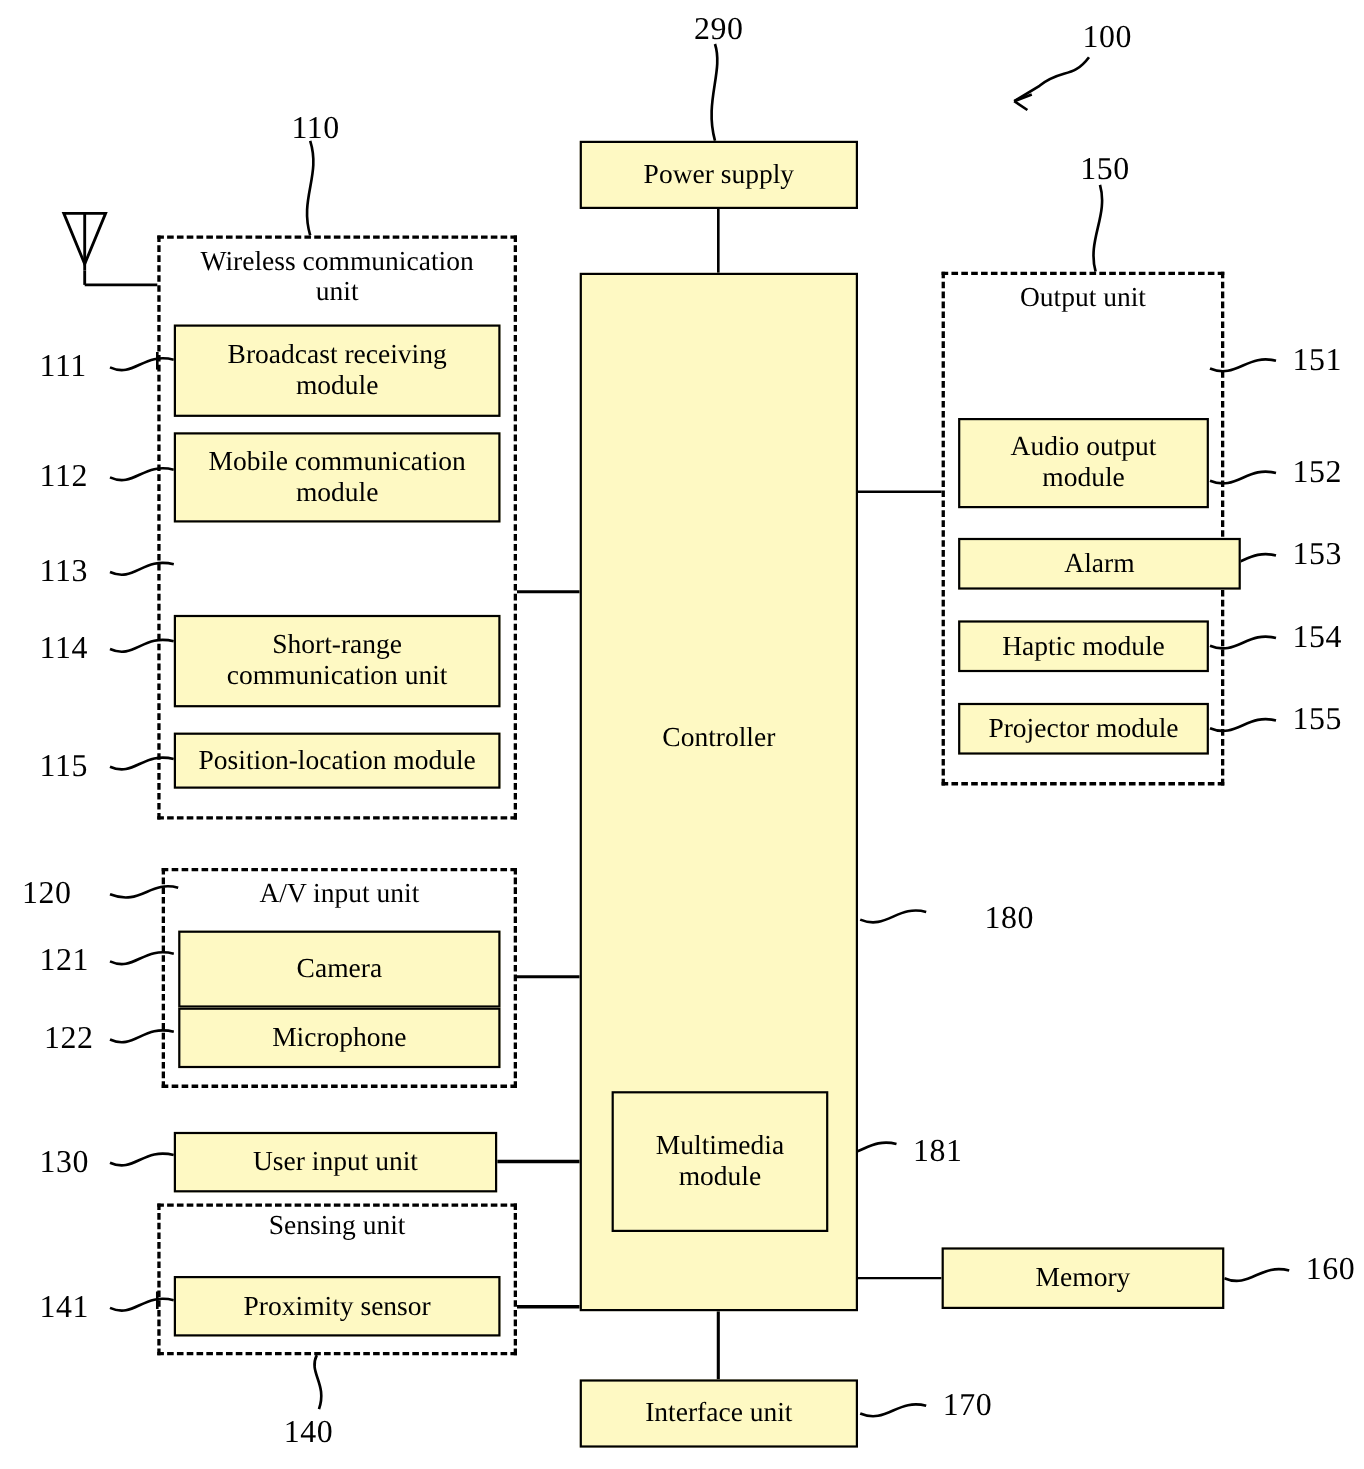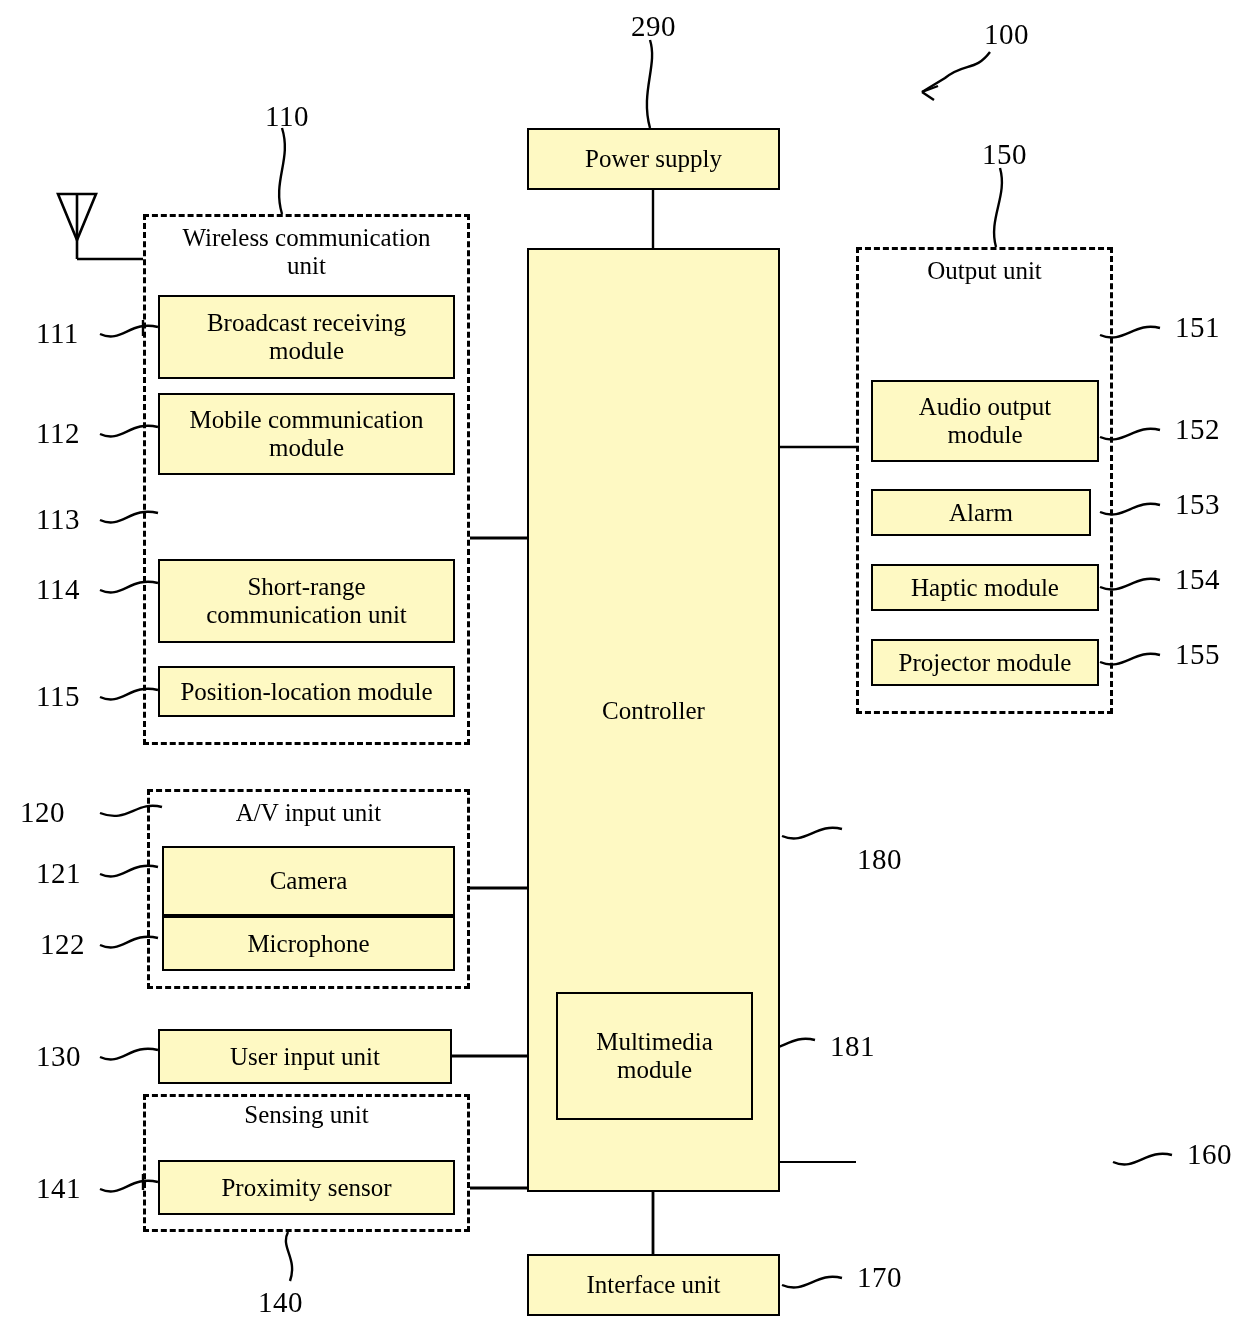--- a/index.html
+++ b/index.html
@@ -150,41 +150,44 @@
   <div class="refnum" style="left:36px; top:1040px;">130</div>
   <div class="refnum" style="left:36px; top:1172px;">141</div>
   <div class="refnum" style="left:258px; top:1286px;">140</div>
 
   <div class="refnum" style="left:1175px; top:311px;">151</div>
   <div class="refnum" style="left:1175px; top:413px;">152</div>
   <div class="refnum" style="left:1175px; top:488px;">153</div>
   <div class="refnum" style="left:1175px; top:563px;">154</div>
   <div class="refnum" style="left:1175px; top:638px;">155</div>
 
-  <div class="refnum" style="left:857px; top:819px;margin-top:24px;">180</div>
+  <div class="refnum" style="left:895px; top:819px;">180</div>
   <div class="refnum" style="left:830px; top:1030px;">181</div>
   <div class="refnum" style="left:1187px; top:1138px;">160</div>
   <div class="refnum" style="left:857px; top:1261px;">170</div>
 
   <div class="box" style="left:527px; top:128px; width:253px; height:62px;">
     <span>Power supply</span>
   </div>
 
   <div class="box" style="left:527px; top:248px; width:253px; height:944px; align-items:flex-start; justify-content:center;"></div>
-  <div class="ctrl-label" style="left:527px; top:657px; width:253px;margin-top:40px;">Controller</div>
+  <div class="ctrl-label" style="left:527px; top:657px; width:253px;">Controller</div>
 
   <div class="box" style="left:556px; top:992px; width:197px; height:128px;">
     <span style="white-space:pre-line;">Multimedia
 module</span>
   </div>
 
   <div class="box" style="left:527px; top:1254px; width:253px; height:62px;">
     <span>Interface unit</span>
   </div>
 
+  <div class="box" style="left:856px; top:1134px; width:257px; height:56px;">
+    <span>Memory</span>
+  </div>
 
   <div class="dashbox" style="left:143px; top:214px; width:327px; height:531px;"></div>
   <div class="grouplabel" style="left:148px; top:224px; width:317px; white-space:pre-line;">Wireless communication
 unit</div>
 
   <div class="box" style="left:158px; top:295px; width:297px; height:84px;">
     <span style="white-space:pre-line;">Broadcast receiving
 module</span>
   </div>
 
@@ -227,21 +230,21 @@
 
   <div class="dashbox" style="left:856px; top:247px; width:257px; height:467px;"></div>
   <div class="grouplabel" style="left:861px; top:257px; width:247px;">Output unit</div>
 
 
   <div class="box" style="left:871px; top:380px; width:228px; height:82px;">
     <span style="white-space:pre-line;">Audio output
 module</span>
   </div>
 
-  <div class="box" style="left:871px; top:489px; width:220px; height:47px;">
+  <div class="box" style="left:871px; top:489px; width:257px; height:47px;">
     <span>Alarm</span>
   </div>
 
   <div class="box" style="left:871px; top:639px; width:228px; height:47px;">
     <span>Projector module</span>
   </div>
 
   <div class="box" style="left:871px; top:564px; width:228px; height:47px;">
     <span>Haptic module</span>
   </div>

